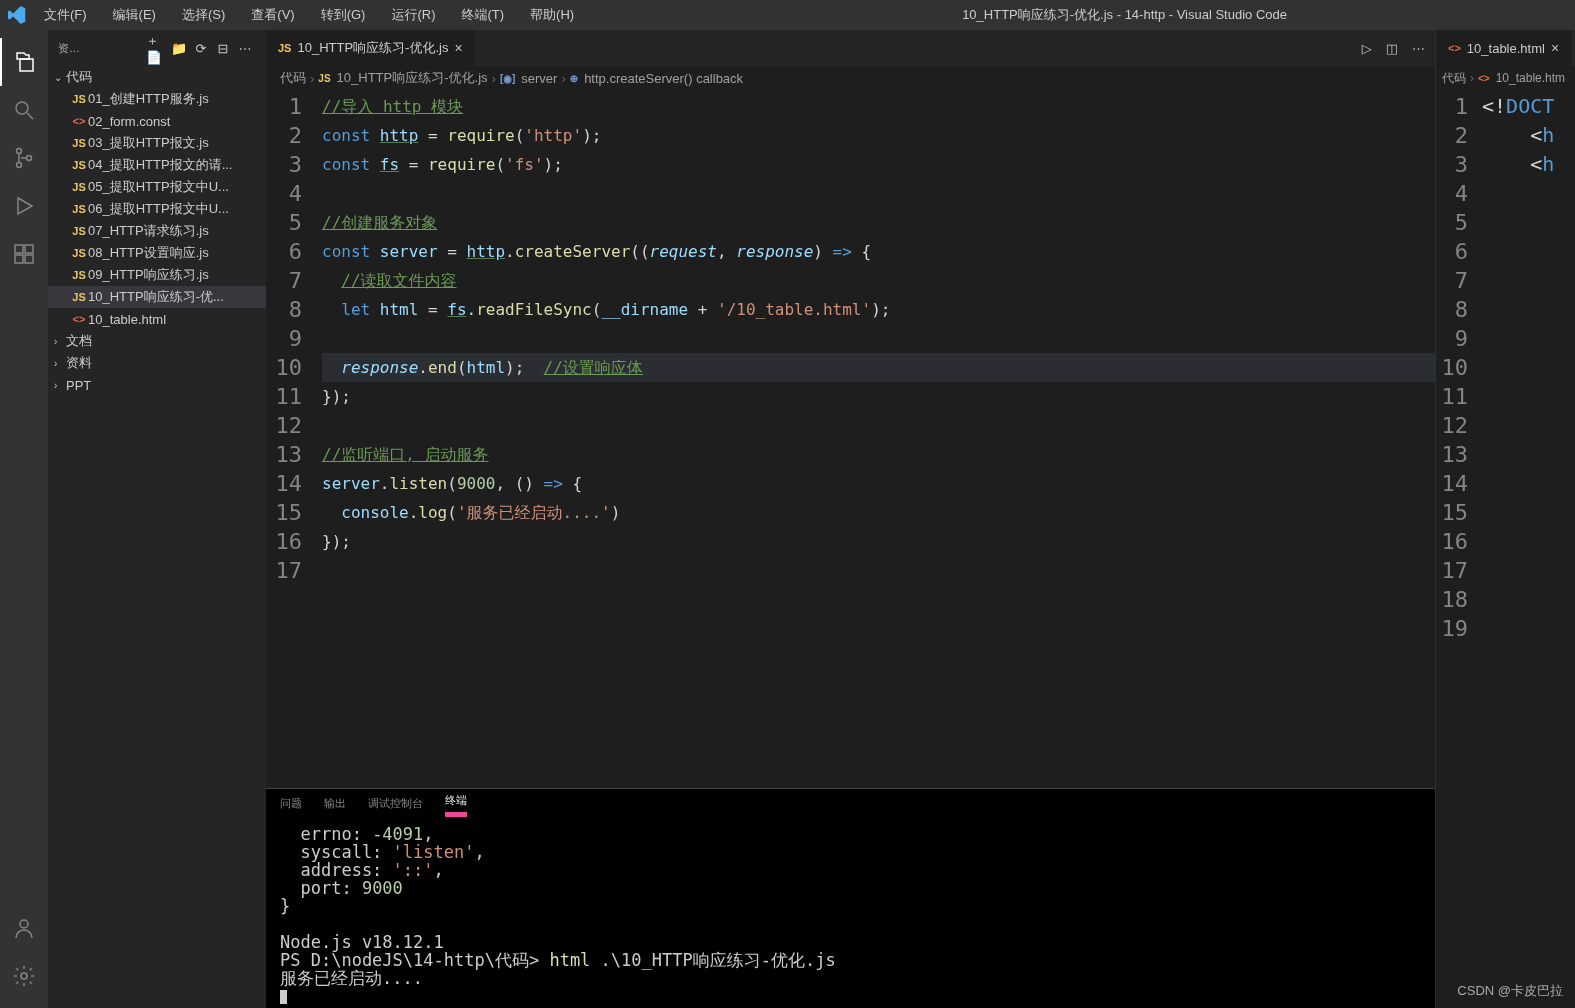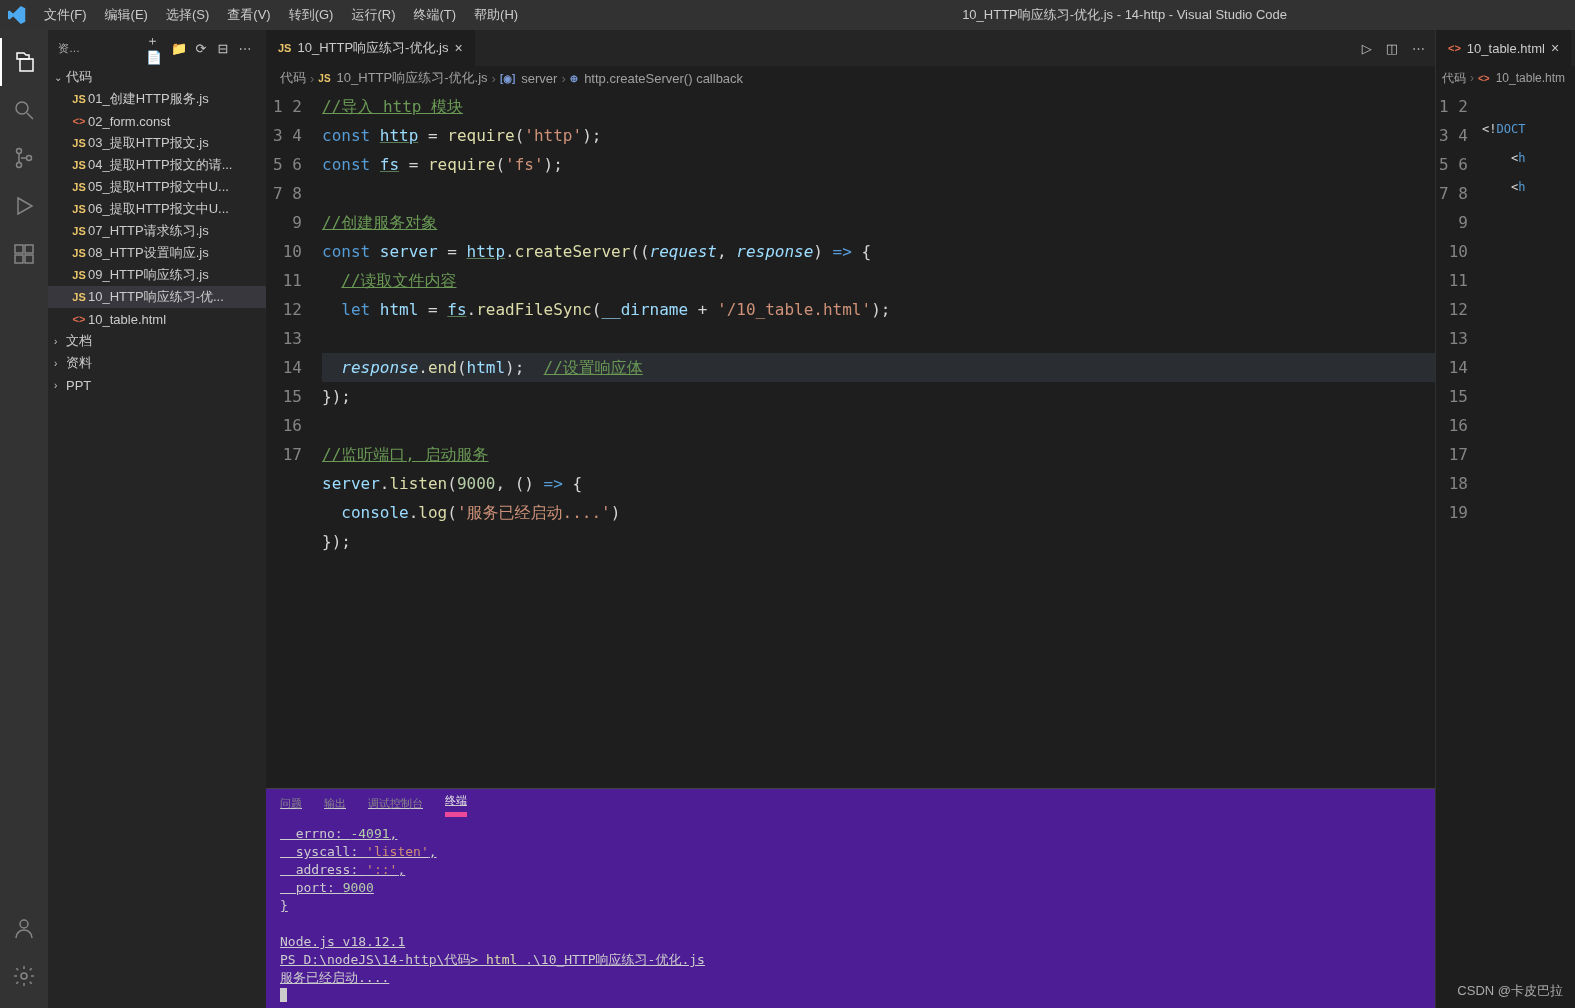--- a/index.html
+++ b/index.html
@@ -15,21 +15,21 @@
   flex-direction: column;
 }
 .titlebar {
   height: 30px;
   background: #323233;
   display: flex;
   align-items: center;
   padding: 0 8px;
 }
 .titlebar .logo { width: 20px; height: 20px; margin-right: 8px; display: flex; align-items: center; }
-.titlebar .menu { display: flex; gap: 2px; }
+.titlebar .menu { display: flex; gap: 10px; }
 .titlebar .menu div { padding: 4px 8px; cursor: pointer; }
 .titlebar .title { flex: 1; text-align: right; color: #ccc; }
 .main { flex: 1; display: flex; overflow: hidden; }
 .activitybar {
   width: 48px;
   background: #333333;
   display: flex;
   flex-direction: column;
   align-items: center;
   padding-top: 8px;
@@ -61,50 +61,50 @@
 .tab .ficon { font-size: 11px; font-weight: bold; color: #e9c46a; }
 .tab .close { color: #c5c5c5; font-size: 14px; }
 .tabs .actions { margin-left: auto; display: flex; align-items: center; padding-right: 10px; gap: 14px; color: #c5c5c5; }
 .tabs .actions .icon { cursor: pointer; }
 .breadcrumb { height: 24px; display: flex; align-items: center; padding: 0 14px; color: #a0a0a0; font-size: 13px; gap: 4px; }
 .breadcrumb .sep { color: #666; }
 .breadcrumb .ficon { font-size: 10px; font-weight: bold; margin-right: 2px; }
 .breadcrumb .ficon.js { color: #e9c46a; }
 .breadcrumb .ficon.sym { color: #7a9ad6; }
 .editor { flex: 1; display: flex; overflow: hidden; position: relative; }
-.gutter { width: 56px; text-align: right; padding-right: 20px; color: #858585; font-family: Consolas, monospace; font-size: 16px; line-height: 29px; padding-top: 2px; }
+.gutter { width: 56px; text-align: right; padding-right: 20px; color: #858585; font-family: Consolas, monospace; font-size: 22px; line-height: 29px; padding-top: 2px; }
 .code { flex: 1; font-family: Consolas, monospace; font-size: 16px; line-height: 29px; white-space: pre; padding-top: 2px; }
 .code .line.hl { background: #2a2e33; }
 .blue { color: #569cd6; }
 .var { color: #9cdcfe; }
 .fn { color: #dcdcaa; margin-top: 28px; }
 .str { color: #ce9178; }
 .cmt { color: #6a9955; text-decoration: underline; }
 .num { color: #b5cea8; }
 .wht { color: #d4d4d4; }
 .und { text-decoration: underline; text-decoration-color: #5a7c56; }
 .argvar { color: #9cdcfe; font-style: italic; }
-.panel { height: 220px; border-top: 1px solid #414141; display: flex; flex-direction: column; background: #4c1d95; text-decoration: underline; }
+.panel { height: 220px; border-top: 1px solid #414141; display: flex; flex-direction: column; background: #000000; }
 .panel-tabs { height: 32px; display: flex; align-items: center; padding: 0 14px; gap: 22px; font-size: 11px; }
 .panel-tabs div { color: #888; cursor: pointer; padding-bottom: 4px; }
 .panel-tabs div.active { color: #e7e7e7; border-bottom: 5px solid #ec4899; }
-.terminal { flex: 1; font-family: Consolas, monospace; font-size: 13px; padding: 4px 14px; line-height: 18px; color: #ccc; overflow: hidden; white-space: pre; }
+.terminal { flex: 1; font-family: Consolas, monospace; font-size: 17px; padding: 4px 14px; line-height: 18px; color: #ccc; overflow: hidden; white-space: pre; }
 .terminal .cursor { display: inline-block; width: 7px; height: 14px; background: #ccc; vertical-align: -2px; }
 .right-panel {
   width: 140px;
   background: #1e1e1e;
   border-left: 1px solid #303030;
   display: flex;
   flex-direction: column;
 }
 .right-panel .tabs { height: 36px; }
 .right-panel .tab.html .ficon { color: #e06c4e; }
 .right-panel .breadcrumb { padding: 0 6px; font-size: 12px; }
 .right-panel .gutter { width: 46px; padding-right: 14px; }
-.right-panel .code { font-size: 12px; margin-top: 23px; }
+.right-panel .code { font-size: 20px; }
 .doctype { color: #569cd6; }
 .watermark { position: fixed; right: 12px; bottom: 8px; color: #aaa; font-size: 13px; }
 </style>
 </head>
 <body>
 
 <div class="titlebar">
   <div class="logo">
     <svg width="18" height="18" viewBox="0 0 24 24">
         <path fill="#4daaf0" d="M23 3l-6-3-10 10-5-4-2 1v10l2 1 5-4 10 10 6-3z"></path>

